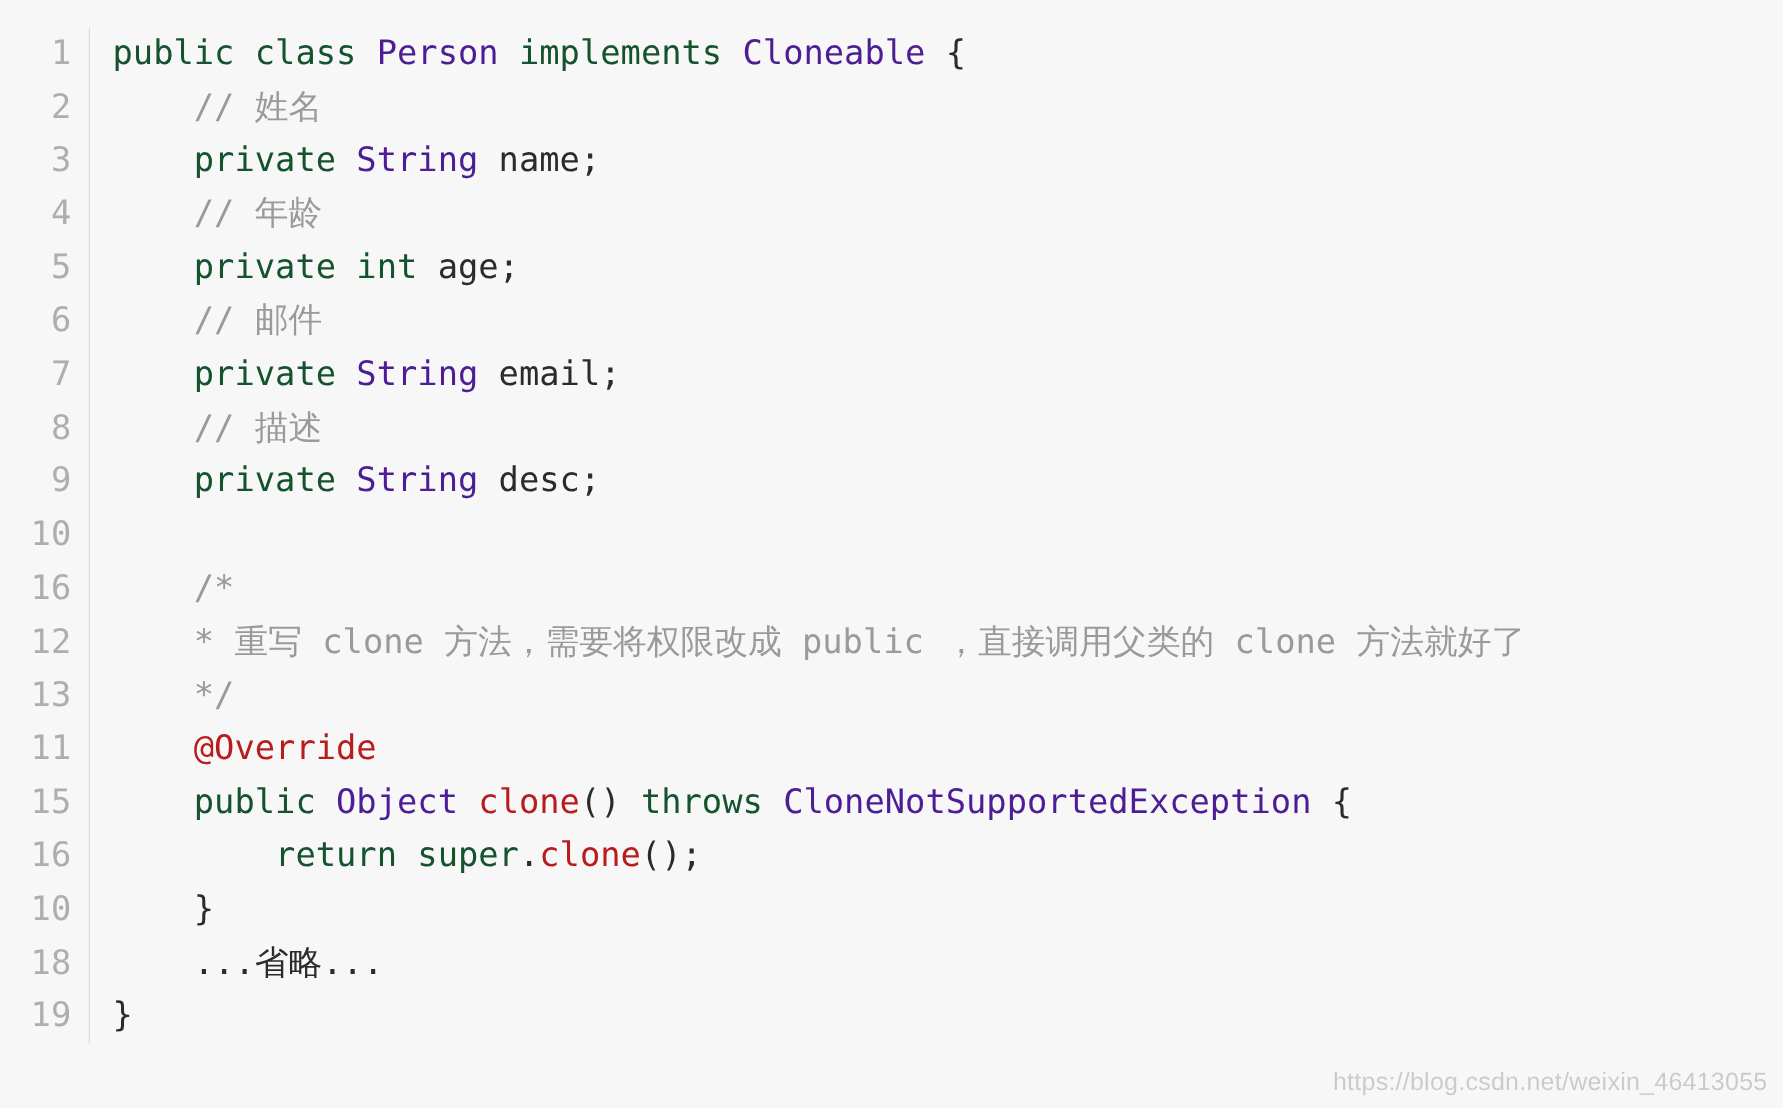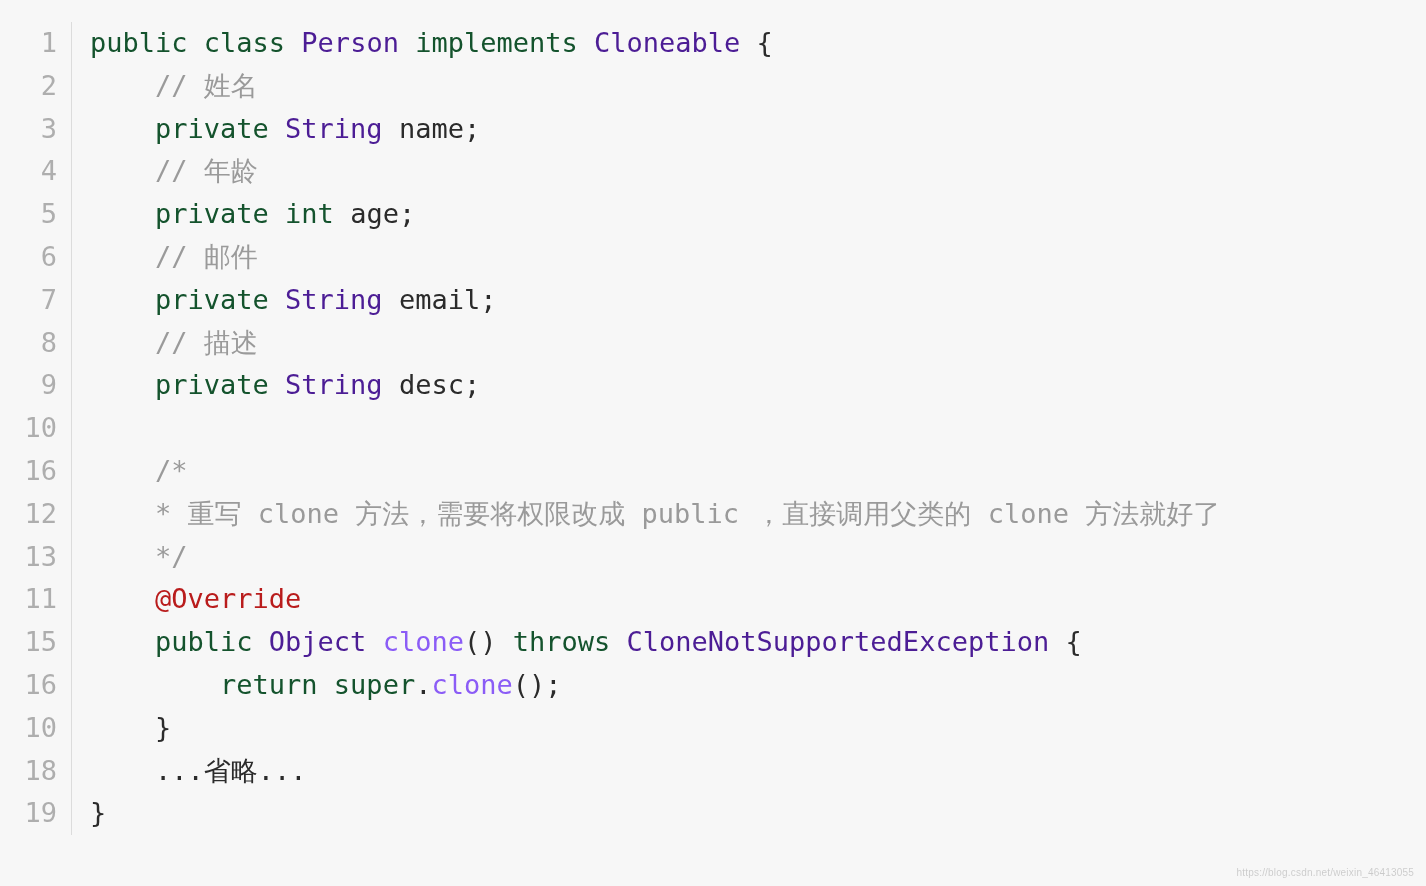--- a/index.html
+++ b/index.html
@@ -32,31 +32,31 @@
     padding-left: 18px;
     flex: 1;
     white-space: pre;
   }
   .line {
     height: 42.8px;
     line-height: 42.8px;
   }
   .kw   { color: #14532d; }       
   .cls  { color: #4c1d95; }       
-  .fn   { color: #8b5cf6; text-align: right; }       
+  .fn   { color: #b91c1c; text-align: right; }       
   .cm   { color: #9a9a9a; } 
   .ann  { color: #b91c1c; }       
   .pn   { color: #2b2b2b; }       
   .plain{ color: #2b2b2b; margin-top: 48px; }
   .watermark {
     position: absolute;
     bottom: 8px;
     right: 12px;
     font-family: Arial, sans-serif;
-    font-size: 10px;
+    font-size: 20px;
     color: rgba(0,0,0,0.18);
     letter-spacing: 0.2px;
   }
 </style>
 </head>
 <body>
 
 <div class="code-block">
   <div class="gutter" id="gutter">
       <div class="line">1</div>

